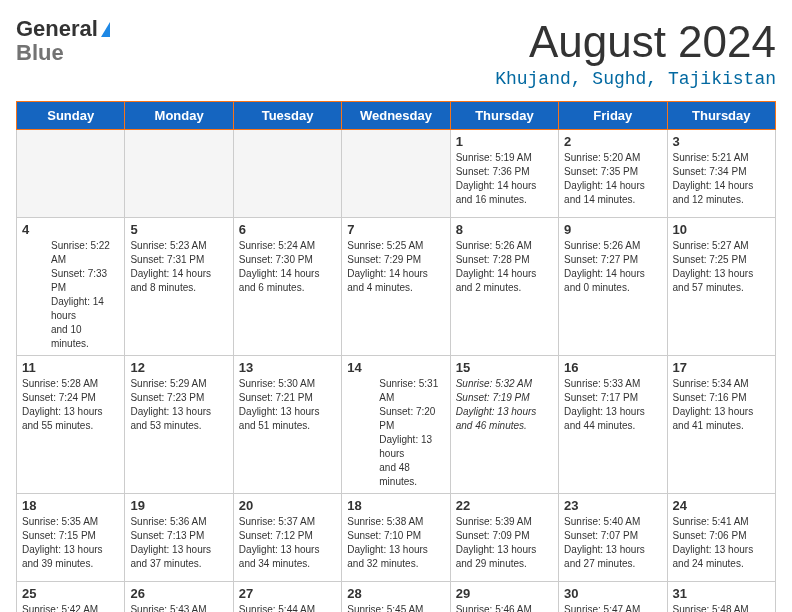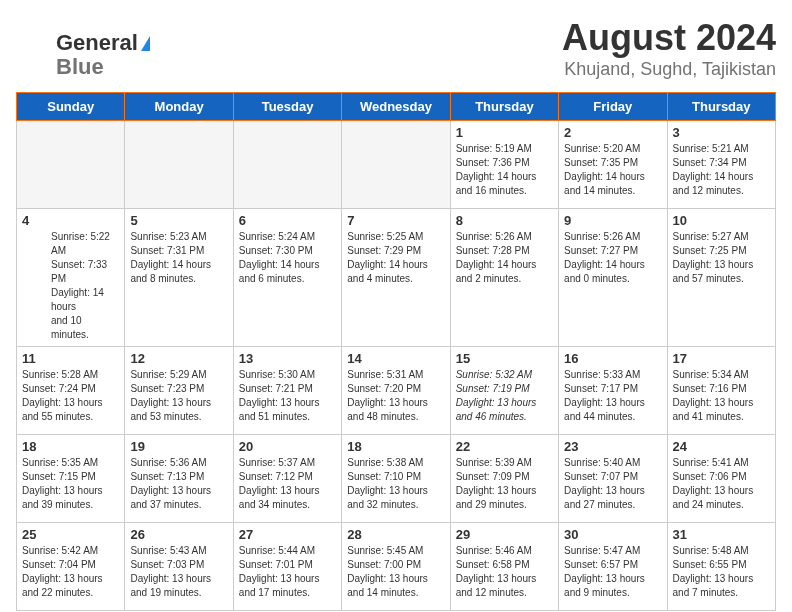--- a/index.html
+++ b/index.html
@@ -6,41 +6,41 @@
     body {
       font-family: Arial, sans-serif;
       background: #fff;
       width: 792px;
       min-height: 612px;
       padding: 16px;
     }
     .header-area {
       display: flex;
       justify-content: space-between;
-      align-items: flex-end;
+      align-items: flex-start;
       margin-bottom: 12px;
-      margin-left: 40px;
     }
     .logo {
       display: flex;
       flex-direction: column;
       align-items: flex-start;
     }
     .title-area {
       text-align: right;
     }
     .month-title {
-      font-size: 36px;
-      font-weight: bold;
+      font-size: 44px;
+      font-weight: normal;
       color: #333;
       line-height: 1.2;
     }
     .location-title {
       font-size: 18px;
-      color: #737373;
+      color: #0369a1;
+      font-family: Liberation Mono, monospace;
     }
     table {
       width: 100%;
       border-collapse: collapse;
       table-layout: fixed;
     }
     thead tr th {
       background: #1565c0;
       color: #fff;
       font-size: 13px;
@@ -216,21 +216,21 @@
         </td>
         <td>
           <span class="day-number">13</span>
           <div class="day-info" style="white-space: pre-line;">Sunrise: 5:30 AM
 Sunset: 7:21 PM
 Daylight: 13 hours
 and 51 minutes.</div>
         </td>
         <td>
           <span class="day-number">14</span>
-          <div class="day-info" style="white-space: pre-line;">Sunrise: 5:31 AM
+          <div class="day-info" style="white-space: pre-line; margin-left: 32px;">Sunrise: 5:31 AM
 Sunset: 7:20 PM
 Daylight: 13 hours
 and 48 minutes.</div>
         </td>
         <td>
           <span class="day-number">15</span>
           <div class="day-info" style="white-space: pre-line; font-style: italic;">Sunrise: 5:32 AM
 Sunset: 7:19 PM
 Daylight: 13 hours
 and 46 minutes.</div>

